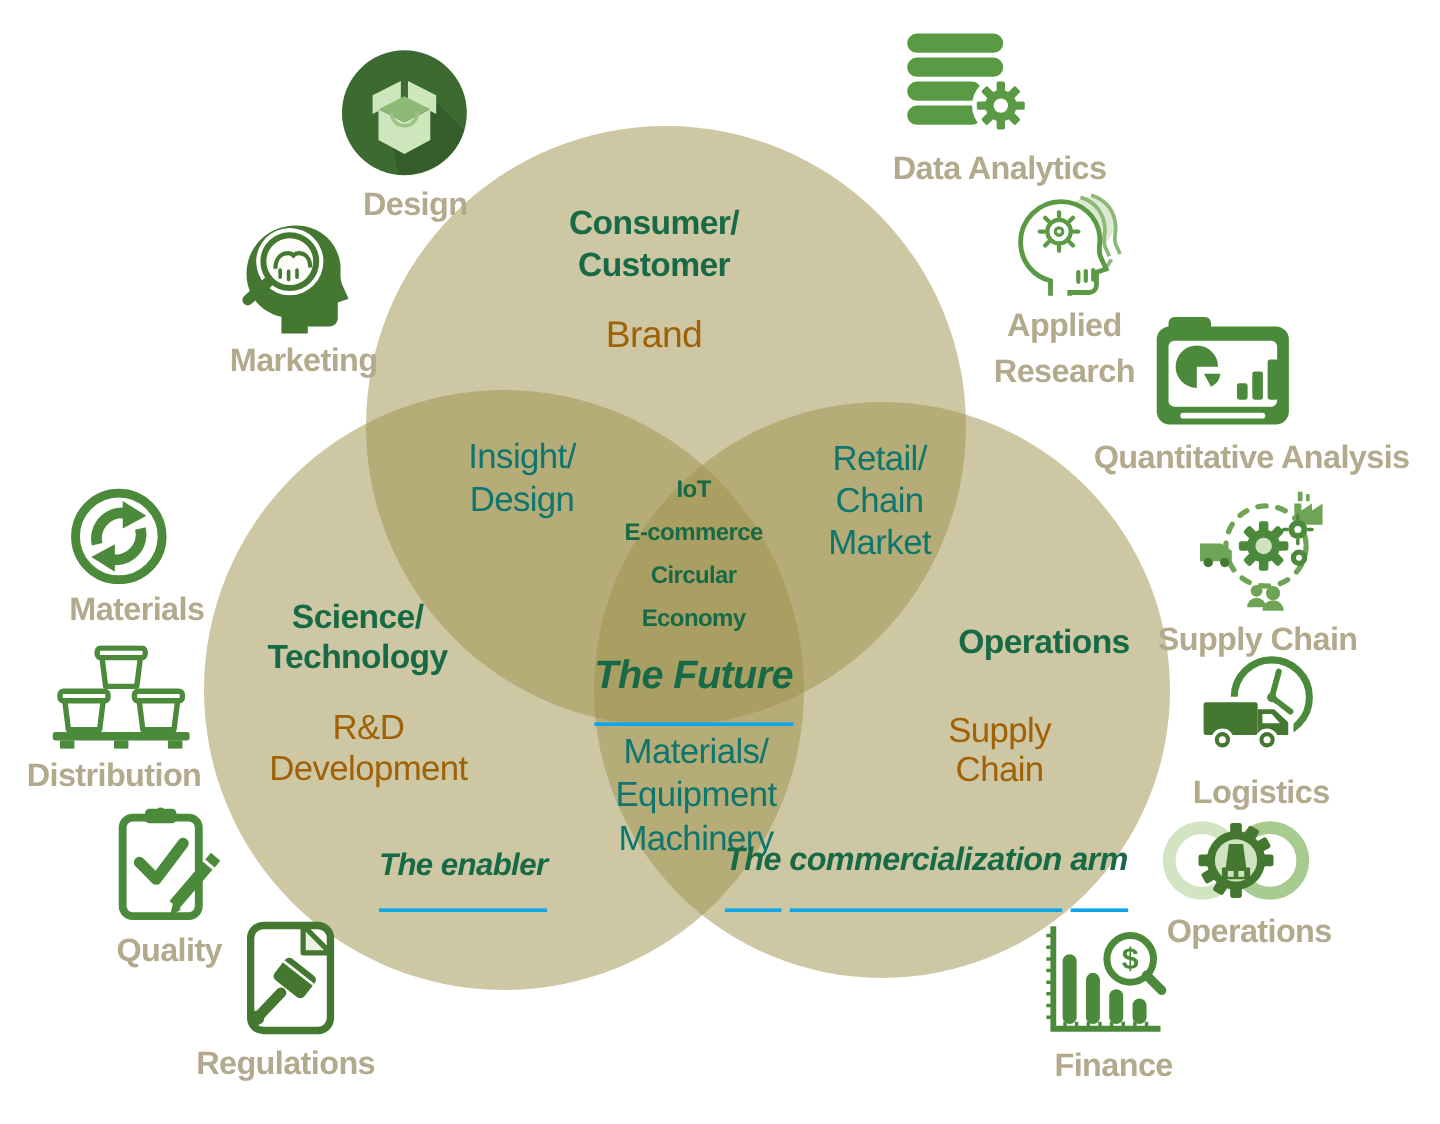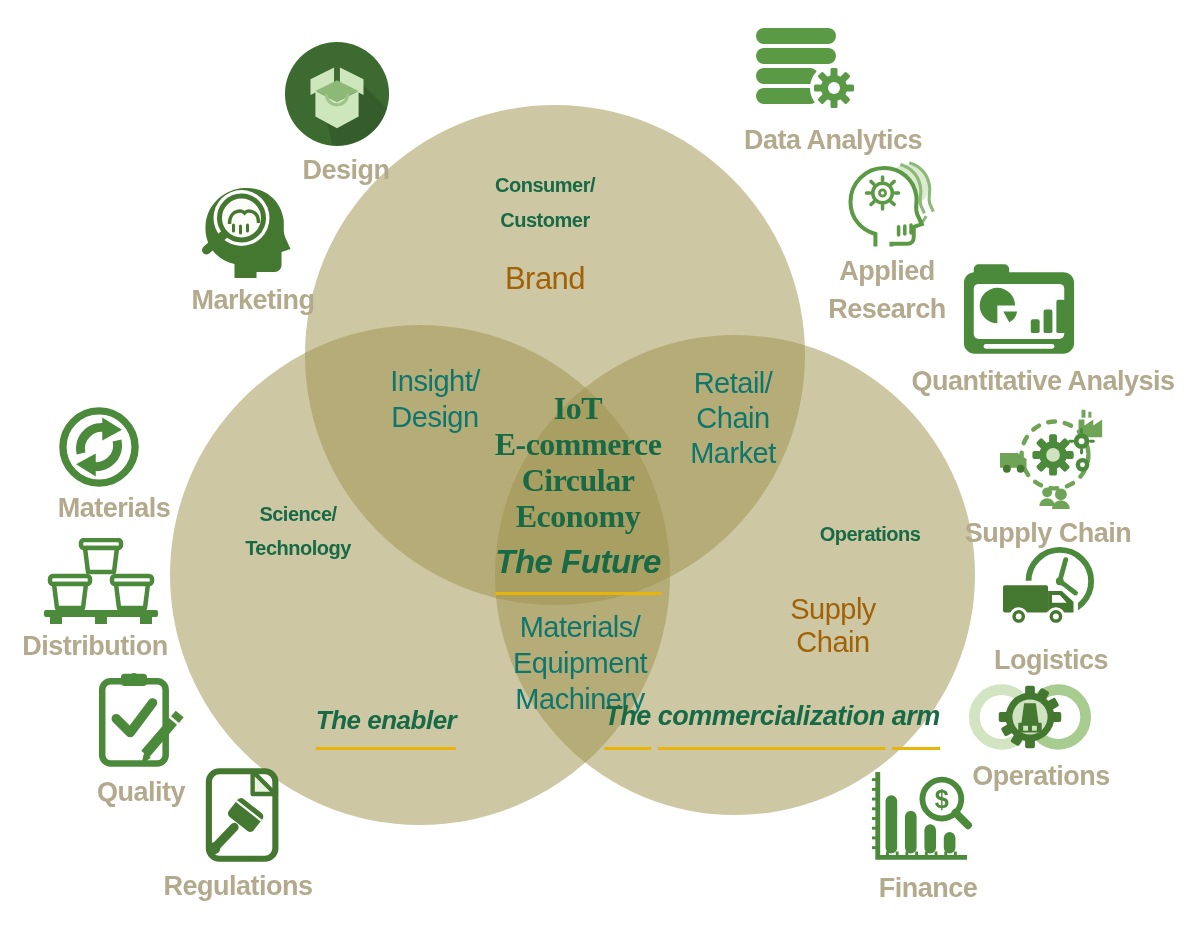--- a/index.html
+++ b/index.html
@@ -7,27 +7,27 @@
     position:relative;width:1200px;height:937px;background:#fff;overflow:hidden;
     font-family:"Liberation Sans",sans-serif;
   }
   
   .circle{position:absolute;border-radius:50%;background:rgba(160,148,78,0.52);}
   .circle.top{left:305px;top:105px;width:500px;height:500px;}
   .circle.left{left:170px;top:325px;width:500px;height:500px;}
   .circle.right{left:495px;top:335px;width:480px;height:480px;}
   
   .tblock{position:absolute;transform:translateX(-50%);text-align:center;white-space:nowrap;letter-spacing:-0.5px;}
-  .heading{color:#176a45;font-weight:700;font-size:20px;line-height:35px;}
+  .heading{color:#176a45;font-weight:700;font-size:28px;line-height:35px;}
   .bodytxt{color:#a16207;font-weight:400;font-size:29px;line-height:34px;}
   .blacktxt{color:#0f766e;font-weight:400;font-size:29px;line-height:36px;}
   .tagline{color:#176a45;font-weight:700;font-style:italic;}
   .tblock span{display:block;}
-  .tagline span,.tagline.one{display:inline-block;border-bottom:3px solid #eab308;padding-bottom:11px;}
-  .center-lines{font-size:32px;line-height:36px;font-family:Liberation Serif, serif;}
+  .tagline span,.tagline.one{display:inline-block;border-bottom:3px solid #0ea5e9;padding-bottom:21px;}
+  .center-lines{font-size:20px;line-height:36px;}
   .future{font-size:33px;}
   .enabler{font-size:26px;}
   .commercial{font-size:27px;line-height:40px;}
   .commercial span{margin-bottom:2px;}
   
   .ilabel{
     position:absolute;transform:translateX(-50%);text-align:center;white-space:nowrap;
     color:#b3a98c;font-weight:700;font-size:27px;line-height:37px;letter-spacing:-0.5px;
   }
   .icon{position:absolute;}
@@ -68,20 +68,24 @@
 
   <div class="tblock blacktxt" style="left:580px;top:609px;">
     <span>Materials/</span>
     <span>Equipment</span>
     <span>Machinery</span>
   </div>
 
   <div class="tblock heading" style="left:298px;top:497px;line-height:34px;">
     <span>Science/</span>
     <span>Technology</span>
+  </div>
+  <div class="tblock bodytxt" style="left:307px;top:590px;">
+    <span>R&amp;D</span>
+    <span>Development</span>
   </div>
   <div class="tblock tagline enabler one" style="left:386px;top:705px;">The enabler</div>
 
   <div class="tblock heading" style="left:870px;top:517px;">Operations</div>
   <div class="tblock bodytxt" style="left:833px;top:593px;line-height:33px;">
     <span>Supply</span>
     <span>Chain</span>
   </div>
   <div class="tblock tagline commercial" style="left:772px;top:696px;">
     <span>The</span>

